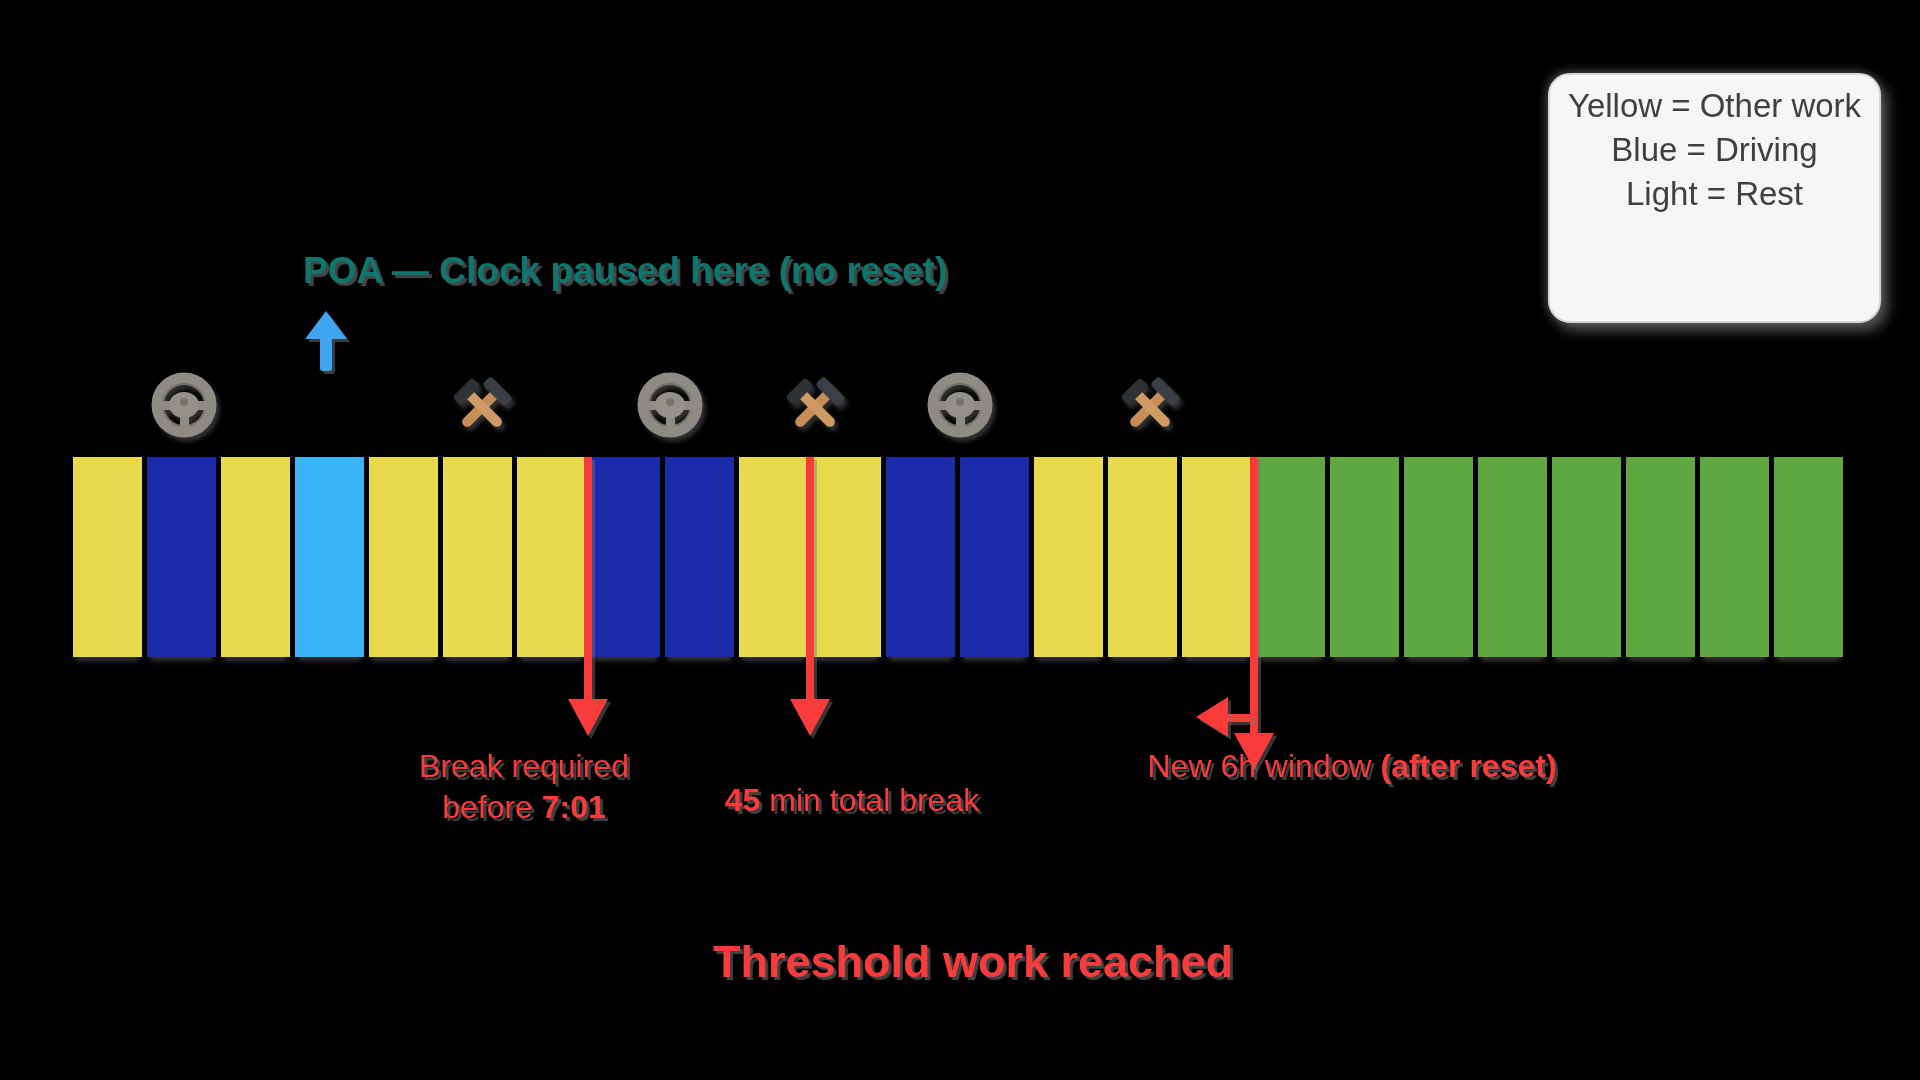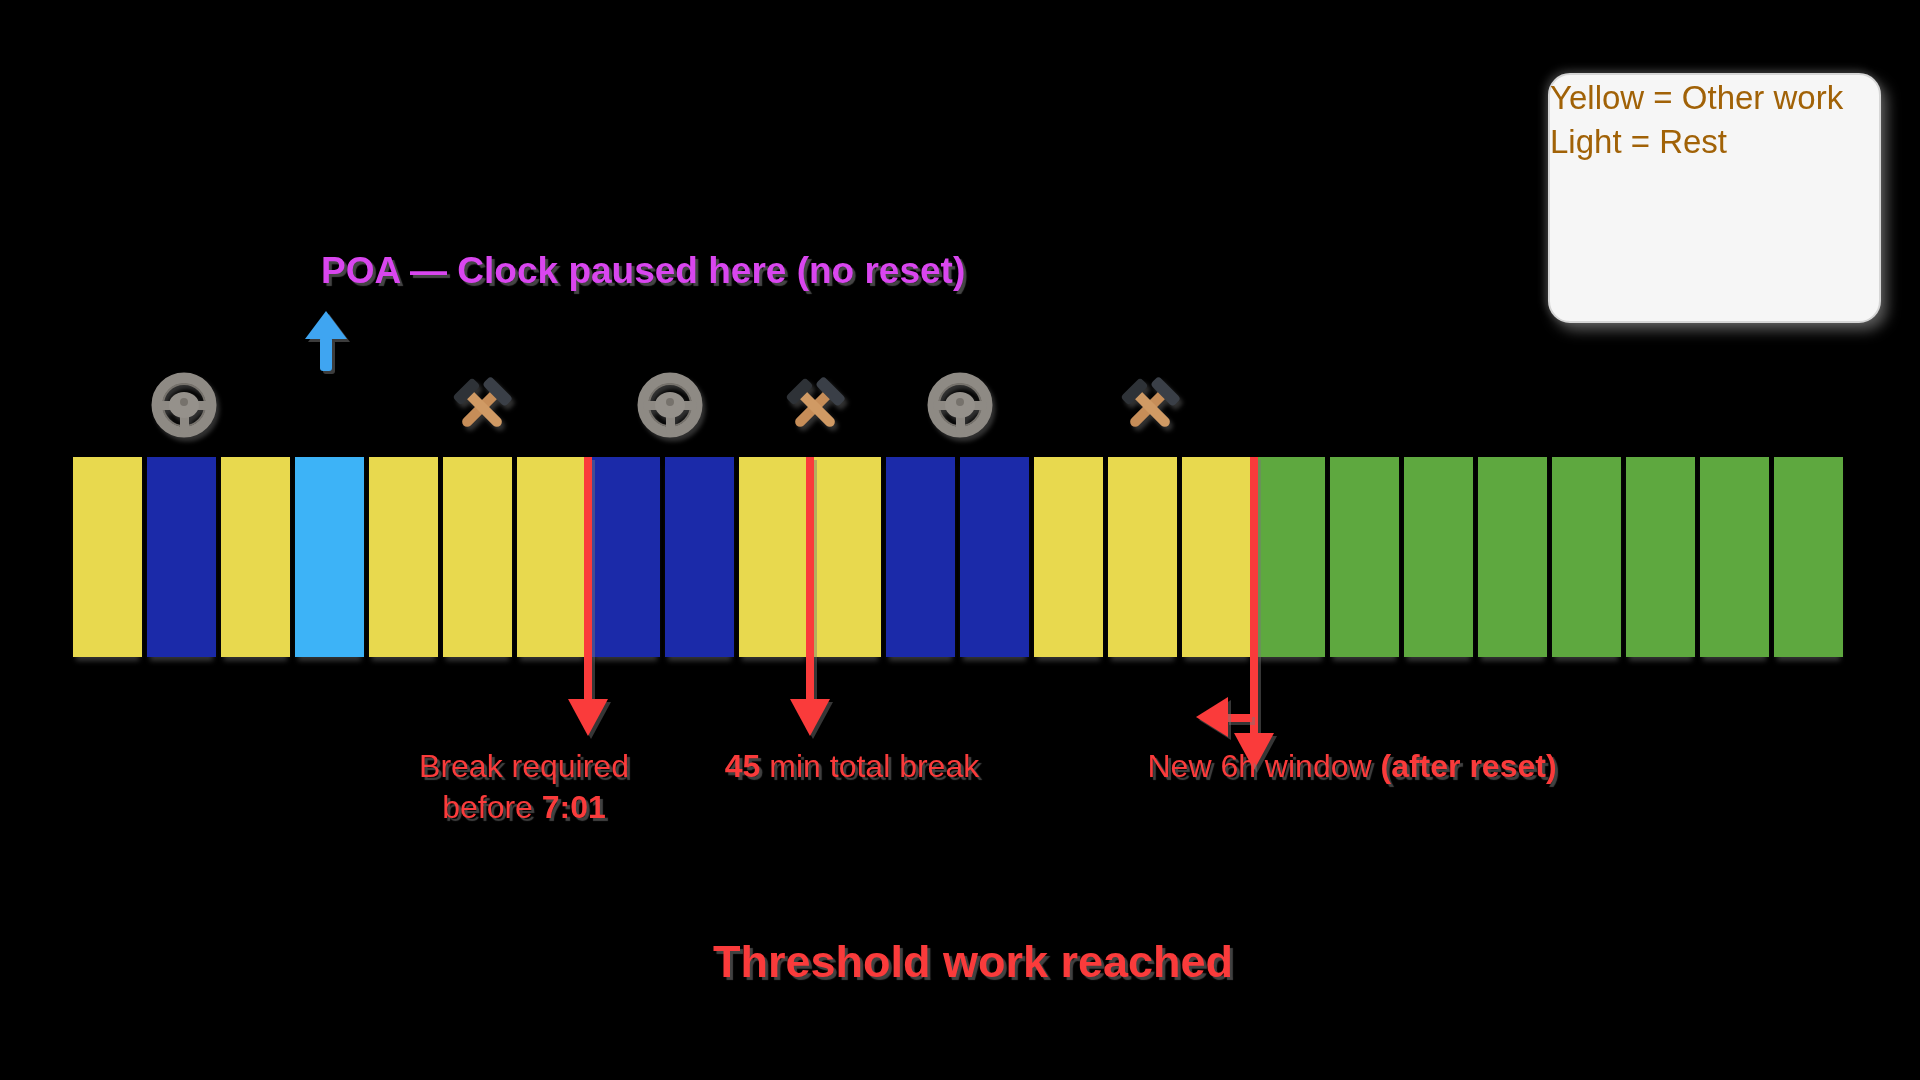--- a/index.html
+++ b/index.html
@@ -7,30 +7,29 @@
     width:1920px;height:1080px;position:relative;overflow:hidden;
     font-family:"Liberation Sans", sans-serif;
   }
   .stage{position:absolute;inset:0;background:#000;}
 
   
   .legend{
     position:absolute;left:1548px;top:73px;width:333px;height:250px;
     box-sizing:border-box;background:#f6f6f6;border:2px solid #d6d6d6;border-radius:22px;
     box-shadow:6px 7px 14px rgba(200,200,200,.45), -3px -3px 8px rgba(160,160,160,.3);
-    color:#a16207;font-size:33px;line-height:44px;
-    padding-top:1px;
+    color:#404040;font-size:33px;line-height:44px;text-align:center;
+    padding-top:9px;
   }
 
   
   .poa-text{
     position:absolute;left:303px;top:250px;white-space:nowrap;
-    font-size:37px;font-weight:700;color:#d946ef;
+    font-size:37px;font-weight:700;color:#0f766e;
     text-shadow:3px 3px 1px rgba(125,125,125,.55);
-    margin-left:18px;
   }
   .blue-arrow{position:absolute;left:305px;top:311px;width:42px;height:60px;
     filter:drop-shadow(3px 3px 0 rgba(120,120,120,.5));}
   .blue-arrow .head{position:absolute;left:0;top:0;width:0;height:0;
     border-left:21px solid transparent;border-right:21px solid transparent;
     border-bottom:28px solid #3fa5f1;}
   .blue-arrow .stem{position:absolute;left:15px;top:26px;width:12px;height:34px;background:#3fa5f1;border-radius:3px;}
 
   
   .icon{position:absolute;top:371px;width:72px;height:72px;
@@ -66,37 +65,38 @@
     border-top:20px solid transparent;border-bottom:20px solid transparent;
     border-right:32px solid #fa3b3b;
     filter:drop-shadow(3px 3px 0 rgba(120,120,120,.45));}
 
   
   .red-label{
     position:absolute;color:#fa3b3b;font-size:32px;line-height:41px;text-align:center;
     text-shadow:3px 3px 1px rgba(120,120,120,.55);
   }
   .label-a{left:344px;top:746px;width:360px;}
-  .label-b{left:672px;top:746px;width:360px;}
+  .label-b{left:672px;top:780px;width:360px;}
   .label-c{left:1120px;top:746px;width:464px;white-space:nowrap;}
   .red-label b{font-weight:700;}
 
   .headline{
     position:absolute;left:673px;top:936px;width:600px;text-align:center;
     color:#fa3b3b;font-size:45px;font-weight:700;
     text-shadow:3px 3px 1px rgba(120,120,120,.55);
   }
 </style>
 </head>
 <body>
 
 <div class="stage">
 
   <div class="legend">
     <div>Yellow = Other work</div>
+    <div>Blue = Driving</div>
     <div>Light = Rest</div>
   </div>
 
   <div class="poa-text">POA — Clock paused here (no reset)</div>
   <div class="blue-arrow">
     <div class="head"></div>
     <div class="stem"></div>
   </div>
 
   <div class="icon i1">

